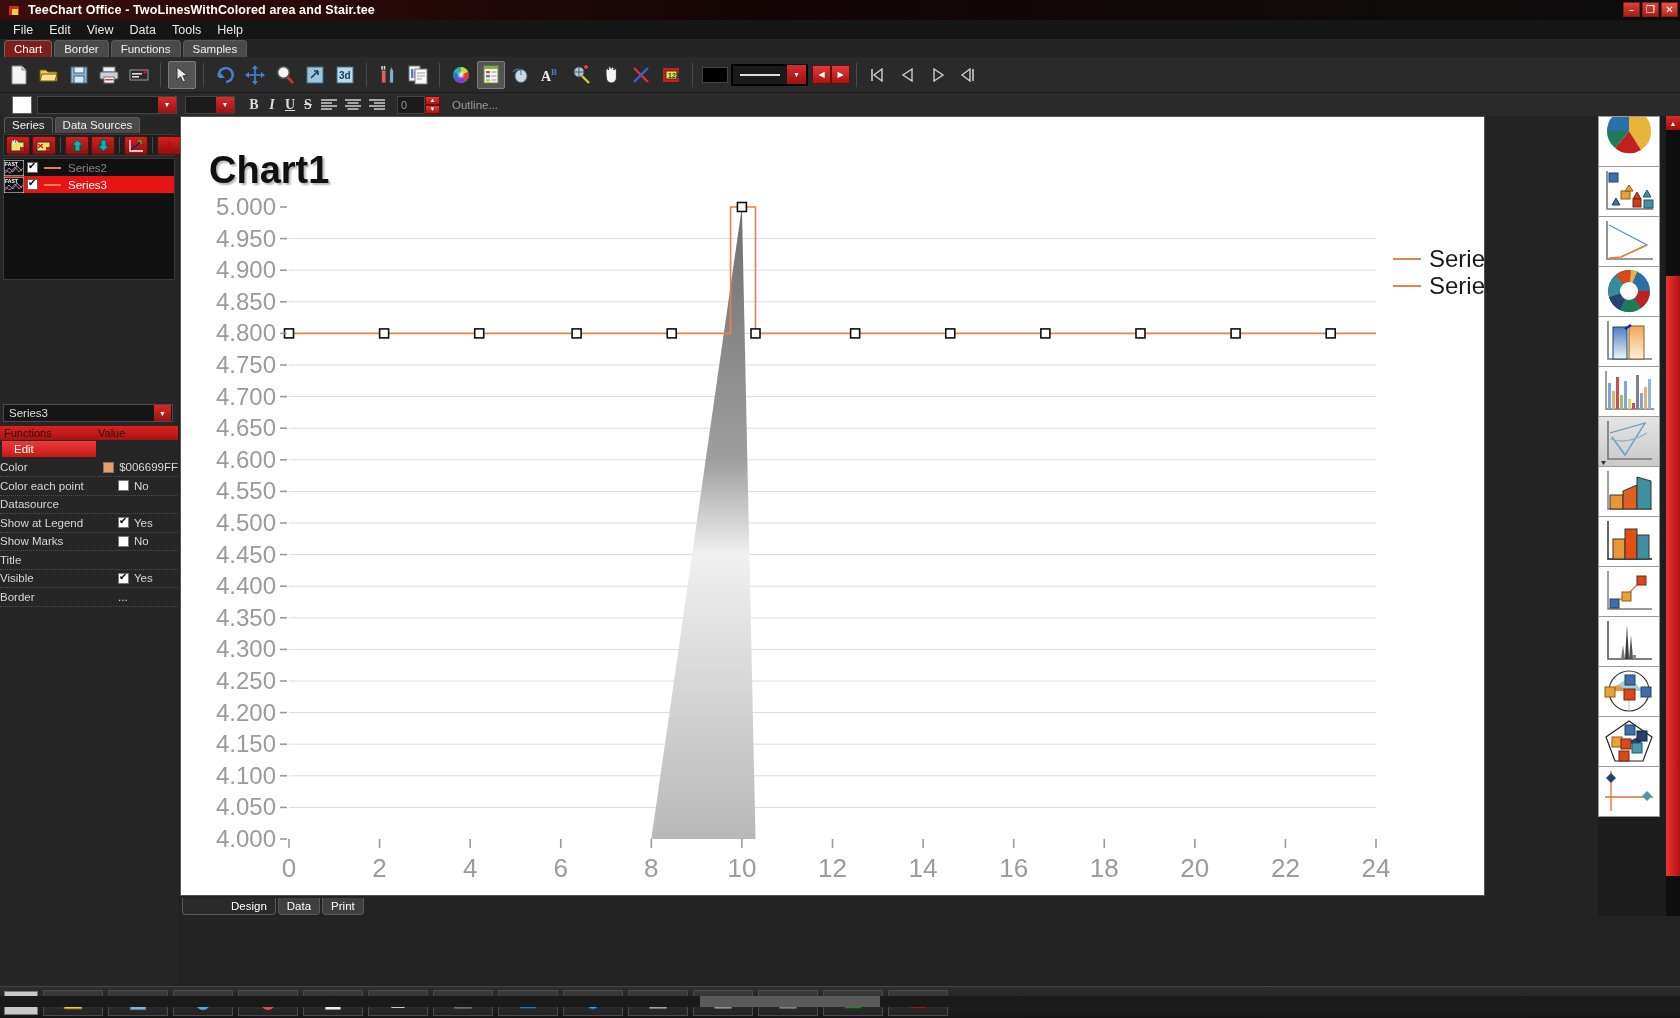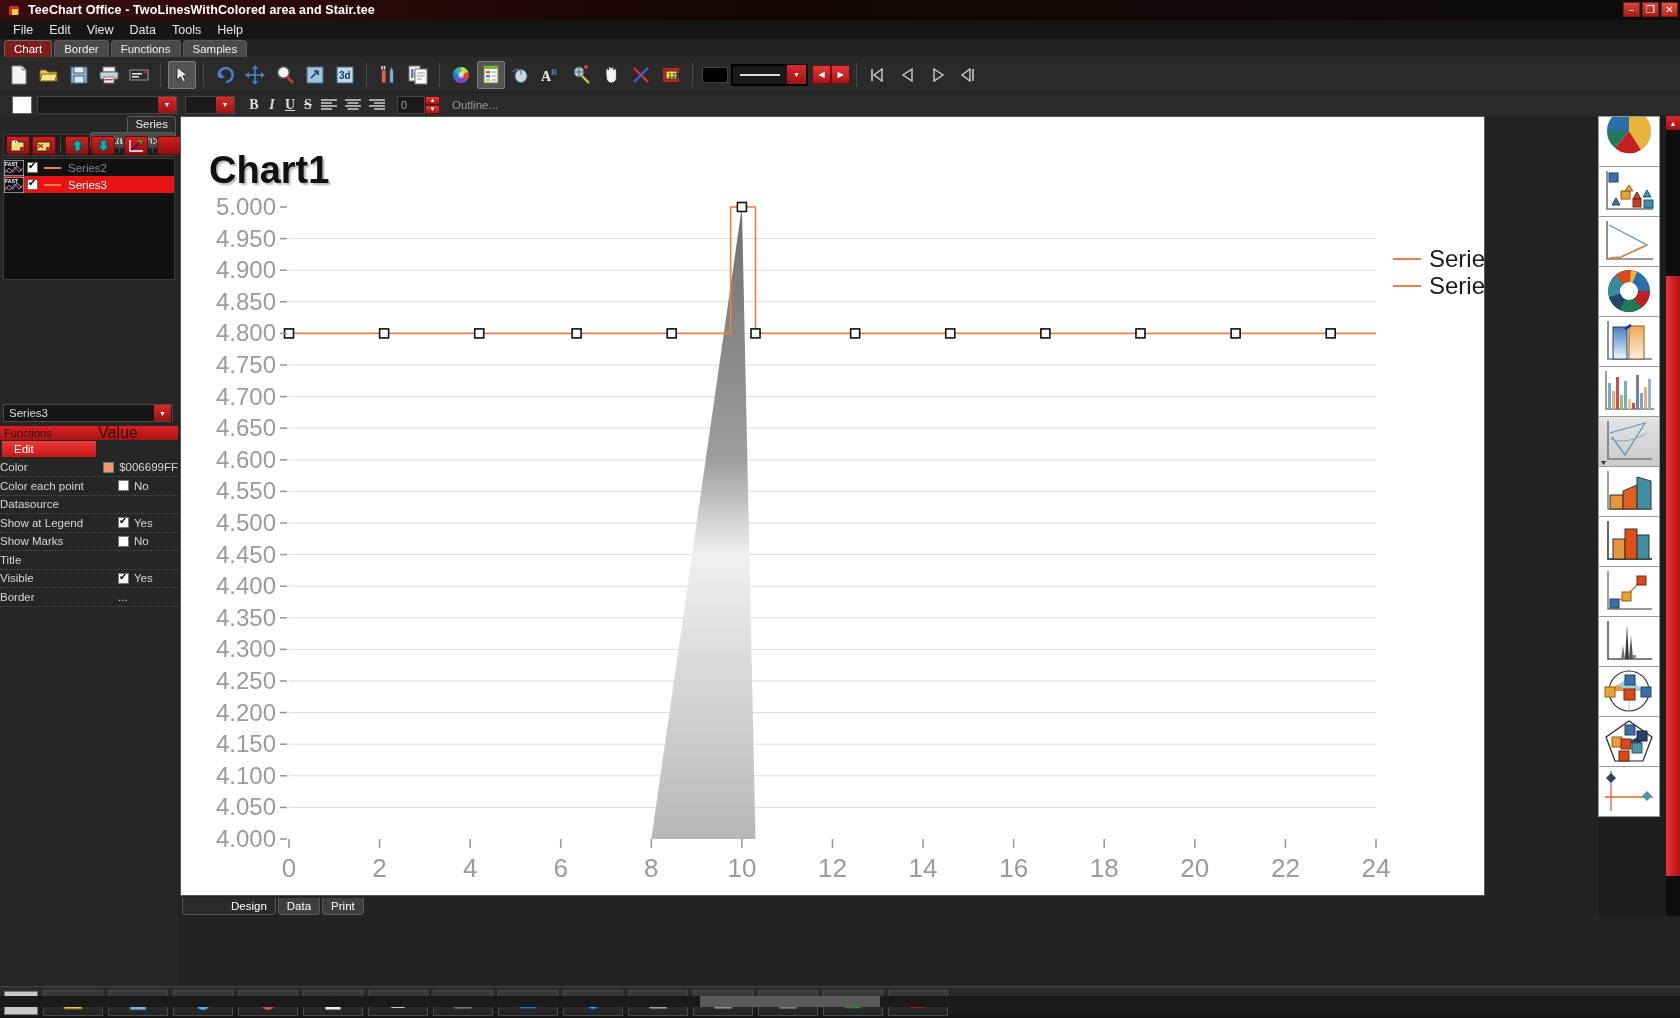--- a/index.html
+++ b/index.html
@@ -81,21 +81,21 @@
   }
   .tbtn.sel { background: #545454; border-color: #7d7d7d; }
   .tsep { width: 1px; height: 24px; background: #4a4a4a; margin: 0 6px; flex: none; }
   .tbtn svg { display: block; }
 
   
   #leftpanel {
     position: absolute; top: 116px; left: 0; width: 178px; height: 870px;
     background: #262626;
   }
-  #sertabs { display: flex; align-items: flex-end; height: 17px; padding-left: 4px; background:#262626;flex-direction:column;}
+  #sertabs { display: flex; align-items: flex-end; height: 17px; padding-left: 4px; background:#262626;}
   #sertabs .st {
     font-size: 11.5px; color: #f0f0f0; padding: 1px 7px; height: 16px; line-height: 13px;
     background: #4a4a4a; border: 1px solid #5c5c5c; border-bottom: none;
     border-radius: 3px 3px 0 0; margin-right: 2px;
   }
   #sertabs .st.active { background: #2c2c2c; }
 
   #serbar {
     margin: 1px 3px 0 3px; height: 22px; background: #1e1e1e;
     border: 1px solid #3a3a3a; display: flex; align-items: center; padding: 0 1px;
@@ -140,21 +140,21 @@
   #sercombo .carrow span { color: #fff; font-size: 7px; line-height: 1; }
 
   #propgrid {
     position: absolute; top: 310px; left: 0px; width: 178px;
   }
   #propheader {
     display: flex; height: 14px; background: linear-gradient(#e02020, #a41414);
     align-items: center;
   }
   #propheader .ph1 { width: 98px; font-size: 11px; color: #2a1010; padding-left: 4px; }
-  #propheader .ph2 { font-size: 16px; color: #2a1010; }
+  #propheader .ph2 { font-size: 11px; color: #2a1010; }
   .prow {
     display: flex; height: 18.5px; align-items: center;
     border-bottom: 1px dotted #4e4e4e;
   }
   .prow .pname { width: 118px; font-size: 11.5px; color: #d8d8d8; }
   .prow .pval { font-size: 11.5px; color: #d8d8d8; display: flex; align-items: center; }
   .prow.editrow { border-bottom: none; }
   .prow.editrow .pname {
     background: linear-gradient(#f03a3a, #c41818); color: #ffffff;
     height: 16px; display: flex; align-items: center; width: 94px; margin-left: 2px;

